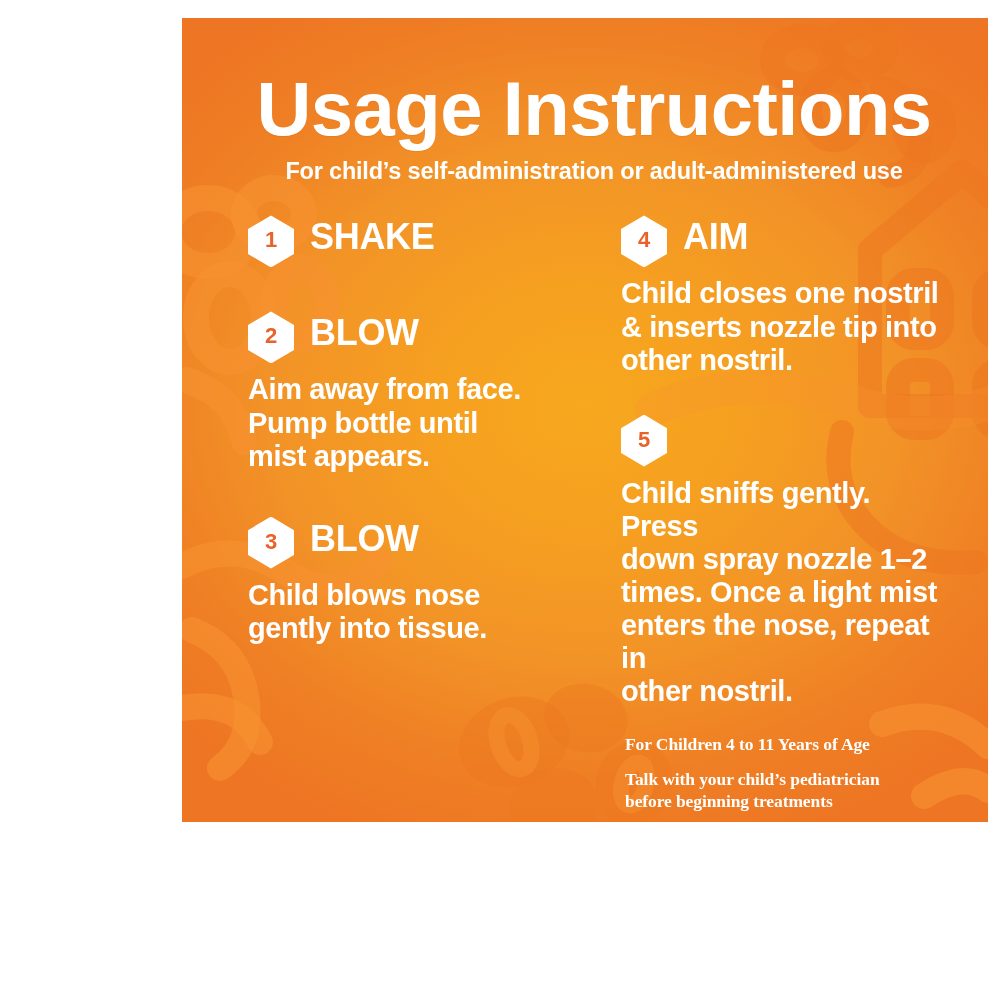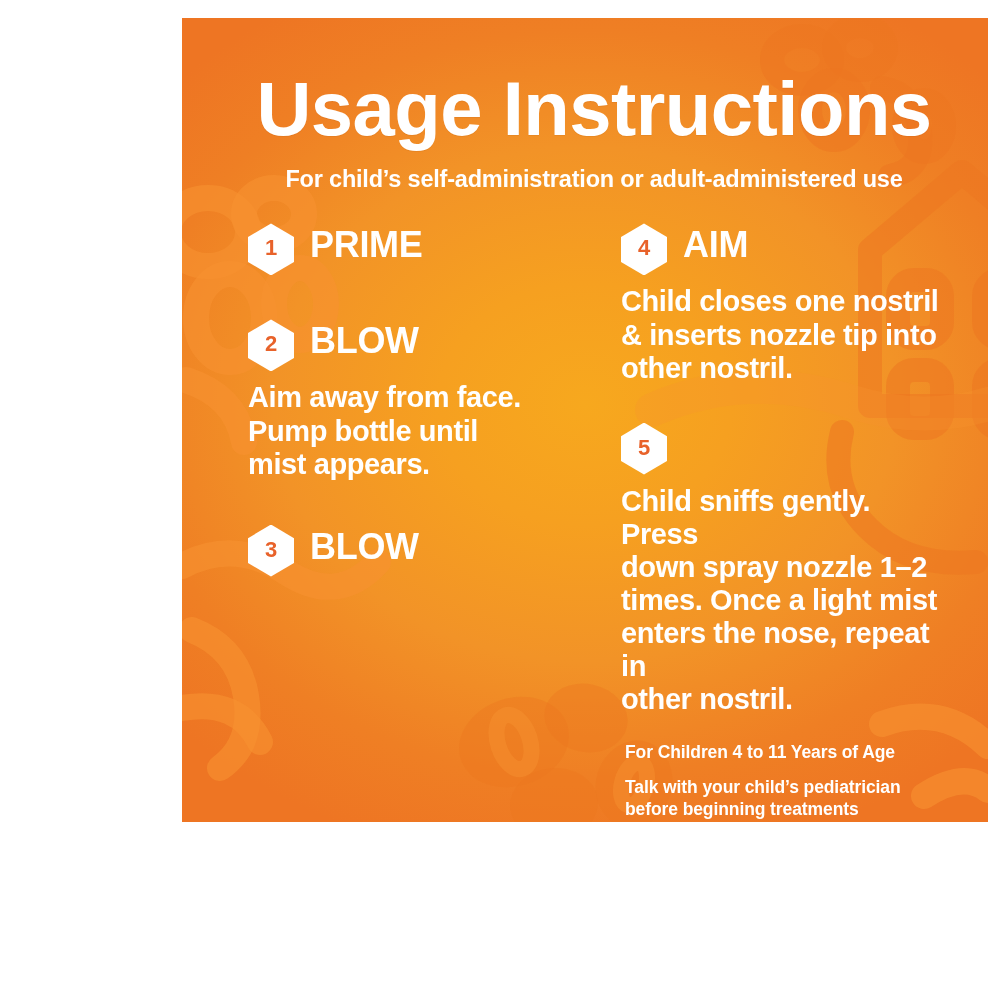--- a/index.html
+++ b/index.html
@@ -37,21 +37,21 @@
     letter-spacing:-0.5px;
     text-align:center;
     margin-top:22px;
     text-shadow:0 1px 0 rgba(150,70,10,.10);
   }
   .subtitle {
     color:#ffffff;
     font-size:23.5px;
     font-weight:bold;
     text-align:center;
-    margin-top:20px;
+    margin-top:12px;
     letter-spacing:-0.2px;
   }
 
   .columns {
     display:flex;
     margin-top:28px;
     gap:20px;
   }
   .col { flex:1 1 0; min-width:0; }
   .col-left  { padding-left:14px; padding-right:6px; }
@@ -98,21 +98,21 @@
     white-space:pre-line;
   }
 
   
   .s1 { margin-bottom:42px; }
   .s2 { margin-bottom:42px; }
   .s3 { margin-bottom:0; }
   .s4 { margin-bottom:36px; }
   .s5 { margin-bottom:22px; }
 
-  .footnotes { margin-top:26px; padding-left:4px; }
+  .footnotes { margin-top:26px; padding-left:4px;font-family:Liberation Serif, serif; }
   .footnote {
     color:#ffffff;
     font-size:17.5px;
     font-weight:bold;
     line-height:1.22;
     letter-spacing:-0.1px;
     white-space:pre-line;
   }
   .footnote + .footnote { margin-top:14px; }
 </style>
@@ -192,21 +192,21 @@
 
       <div class="columns">
 
         <div class="col col-left">
 
           <div class="step s1">
             <div class="step-head">
               <div class="hex">
                 <span>1</span>
               </div>
-              <div class="step-title">PRIME</div>
+              <div class="step-title">SHAKE</div>
             </div>
           </div>
 
           <div class="step s2">
             <div class="step-head">
               <div class="hex">
                 <span>2</span>
               </div>
               <div class="step-title">BLOW</div>
             </div>
@@ -215,20 +215,22 @@
 mist appears.</div>
           </div>
 
           <div class="step s3">
             <div class="step-head">
               <div class="hex">
                 <span>3</span>
               </div>
               <div class="step-title">BLOW</div>
             </div>
+            <div class="step-body">Child blows nose
+gently into tissue.</div>
           </div>
 
         </div>
 
         <div class="col col-right">
 
           <div class="step s4">
             <div class="step-head">
               <div class="hex">
                 <span>4</span>

